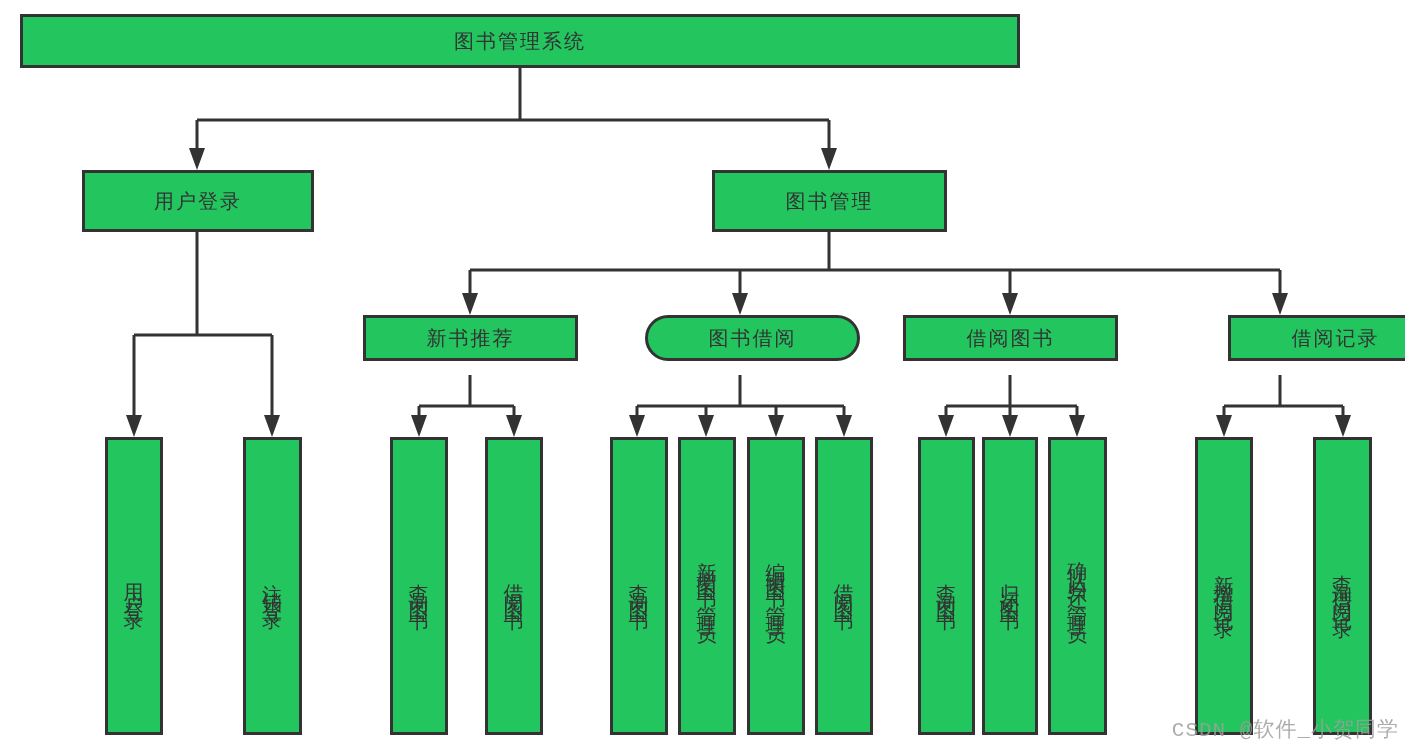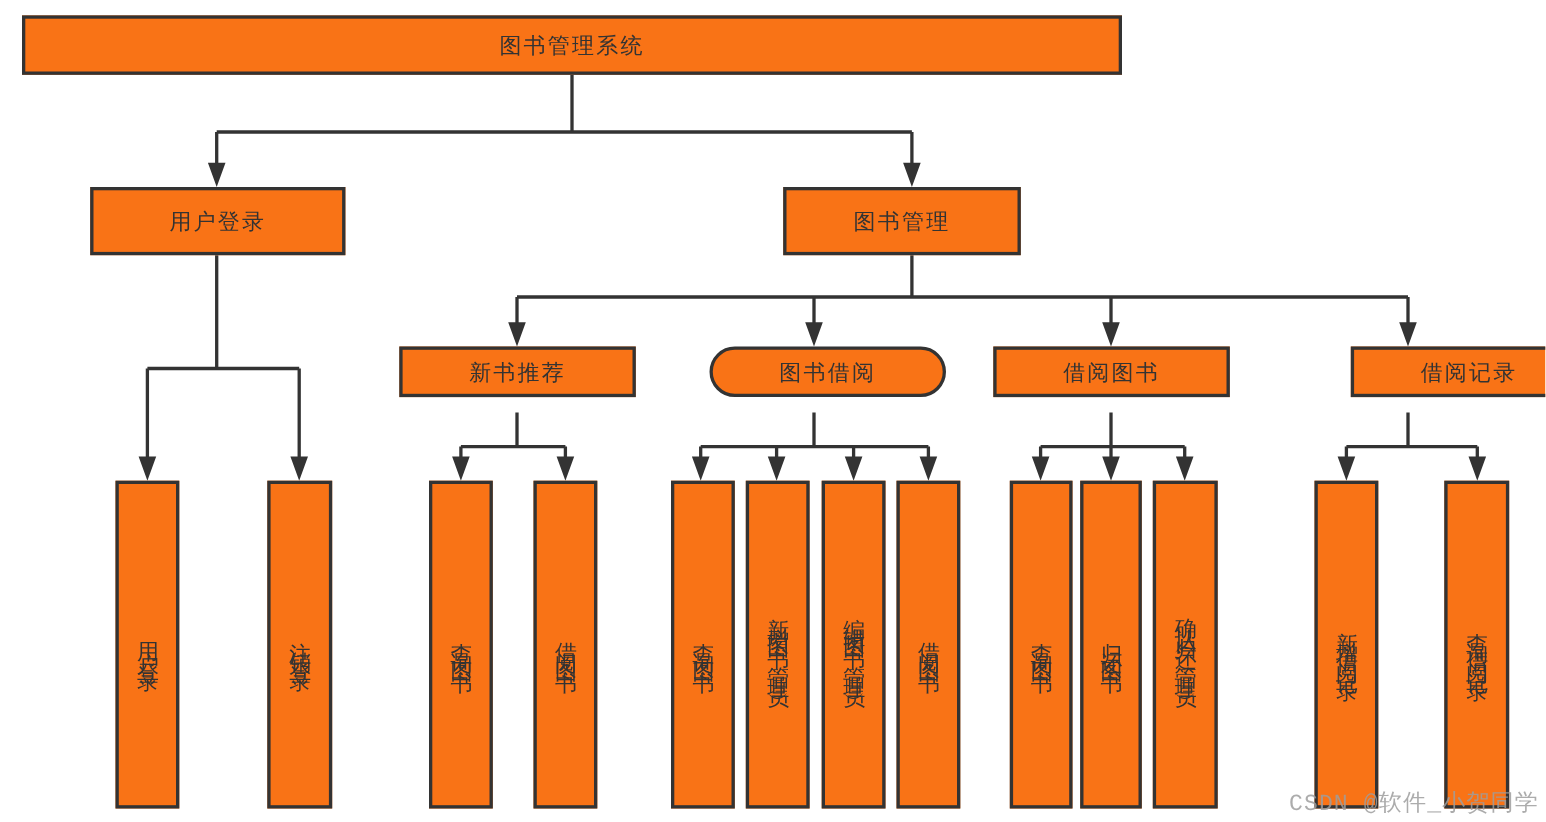--- a/index.html
+++ b/index.html
@@ -2,21 +2,21 @@
 <html><head>
 <meta charset="utf-8">
 <style>
   html,body{margin:0;padding:0;background:#ffffff;}
   .canvas{
     position:relative;width:1405px;height:747px;background:#ffffff;overflow:hidden;
     font-family:"Liberation Sans", sans-serif;color:#333333;
   }
   .wires{position:absolute;left:0;top:0;z-index:1;pointer-events:none;}
   .box{
-    position:absolute;box-sizing:border-box;border:3px solid #333333;background:#f97316;
+    position:absolute;box-sizing:border-box;border:3px solid #333333;background:#22c55e;
     display:flex;align-items:center;justify-content:center;z-index:2;
     font-size:20px;letter-spacing:2px;white-space:nowrap;
   }
   .root{left:20px;top:14px;width:1000px;height:54px;}
   .lvl2{top:170px;height:62px;}
   .lvl3{top:315px;width:215px;height:46px;}
   .leaf{top:437px;width:58px;height:298px;}
   .vtext{
     writing-mode:vertical-rl;text-orientation:mixed;
     letter-spacing:9px;font-size:20px;line-height:1;
@@ -47,21 +47,21 @@
          M629 415 L645 415 L637 437 Z  M698 415 L714 415 L706 437 Z
          M768 415 L784 415 L776 437 Z  M836 415 L852 415 L844 437 Z
          M938 415 L954 415 L946 437 Z  M1002 415 L1018 415 L1010 437 Z
          M1069 415 L1085 415 L1077 437 Z
          M1216 415 L1232 415 L1224 437 Z  M1335 415 L1351 415 L1343 437 Z" fill="#333333" stroke="none"></path>
   </svg>
 
   <div class="box root">图书管理系统</div>
 
   <div class="box lvl2" style="left:82px;width:232px;">用户登录</div>
-  <div class="box lvl2" style="left:712px;width:216px;">图书管理</div>
+  <div class="box lvl2" style="left:712px;width:235px;">图书管理</div>
 
   <div class="box lvl3" style="left:363px;">新书推荐</div>
   <div class="box lvl3" style="left:645px;border-radius:23px;">图书借阅</div>
   <div class="box lvl3" style="left:903px;">借阅图书</div>
   <div class="box lvl3" style="left:1228px;">借阅记录</div>
 
   <div class="box leaf" style="left:105px;">
     <span class="vtext">用户登录</span>
   </div>
   <div class="box leaf" style="left:243px;width:59px;">

